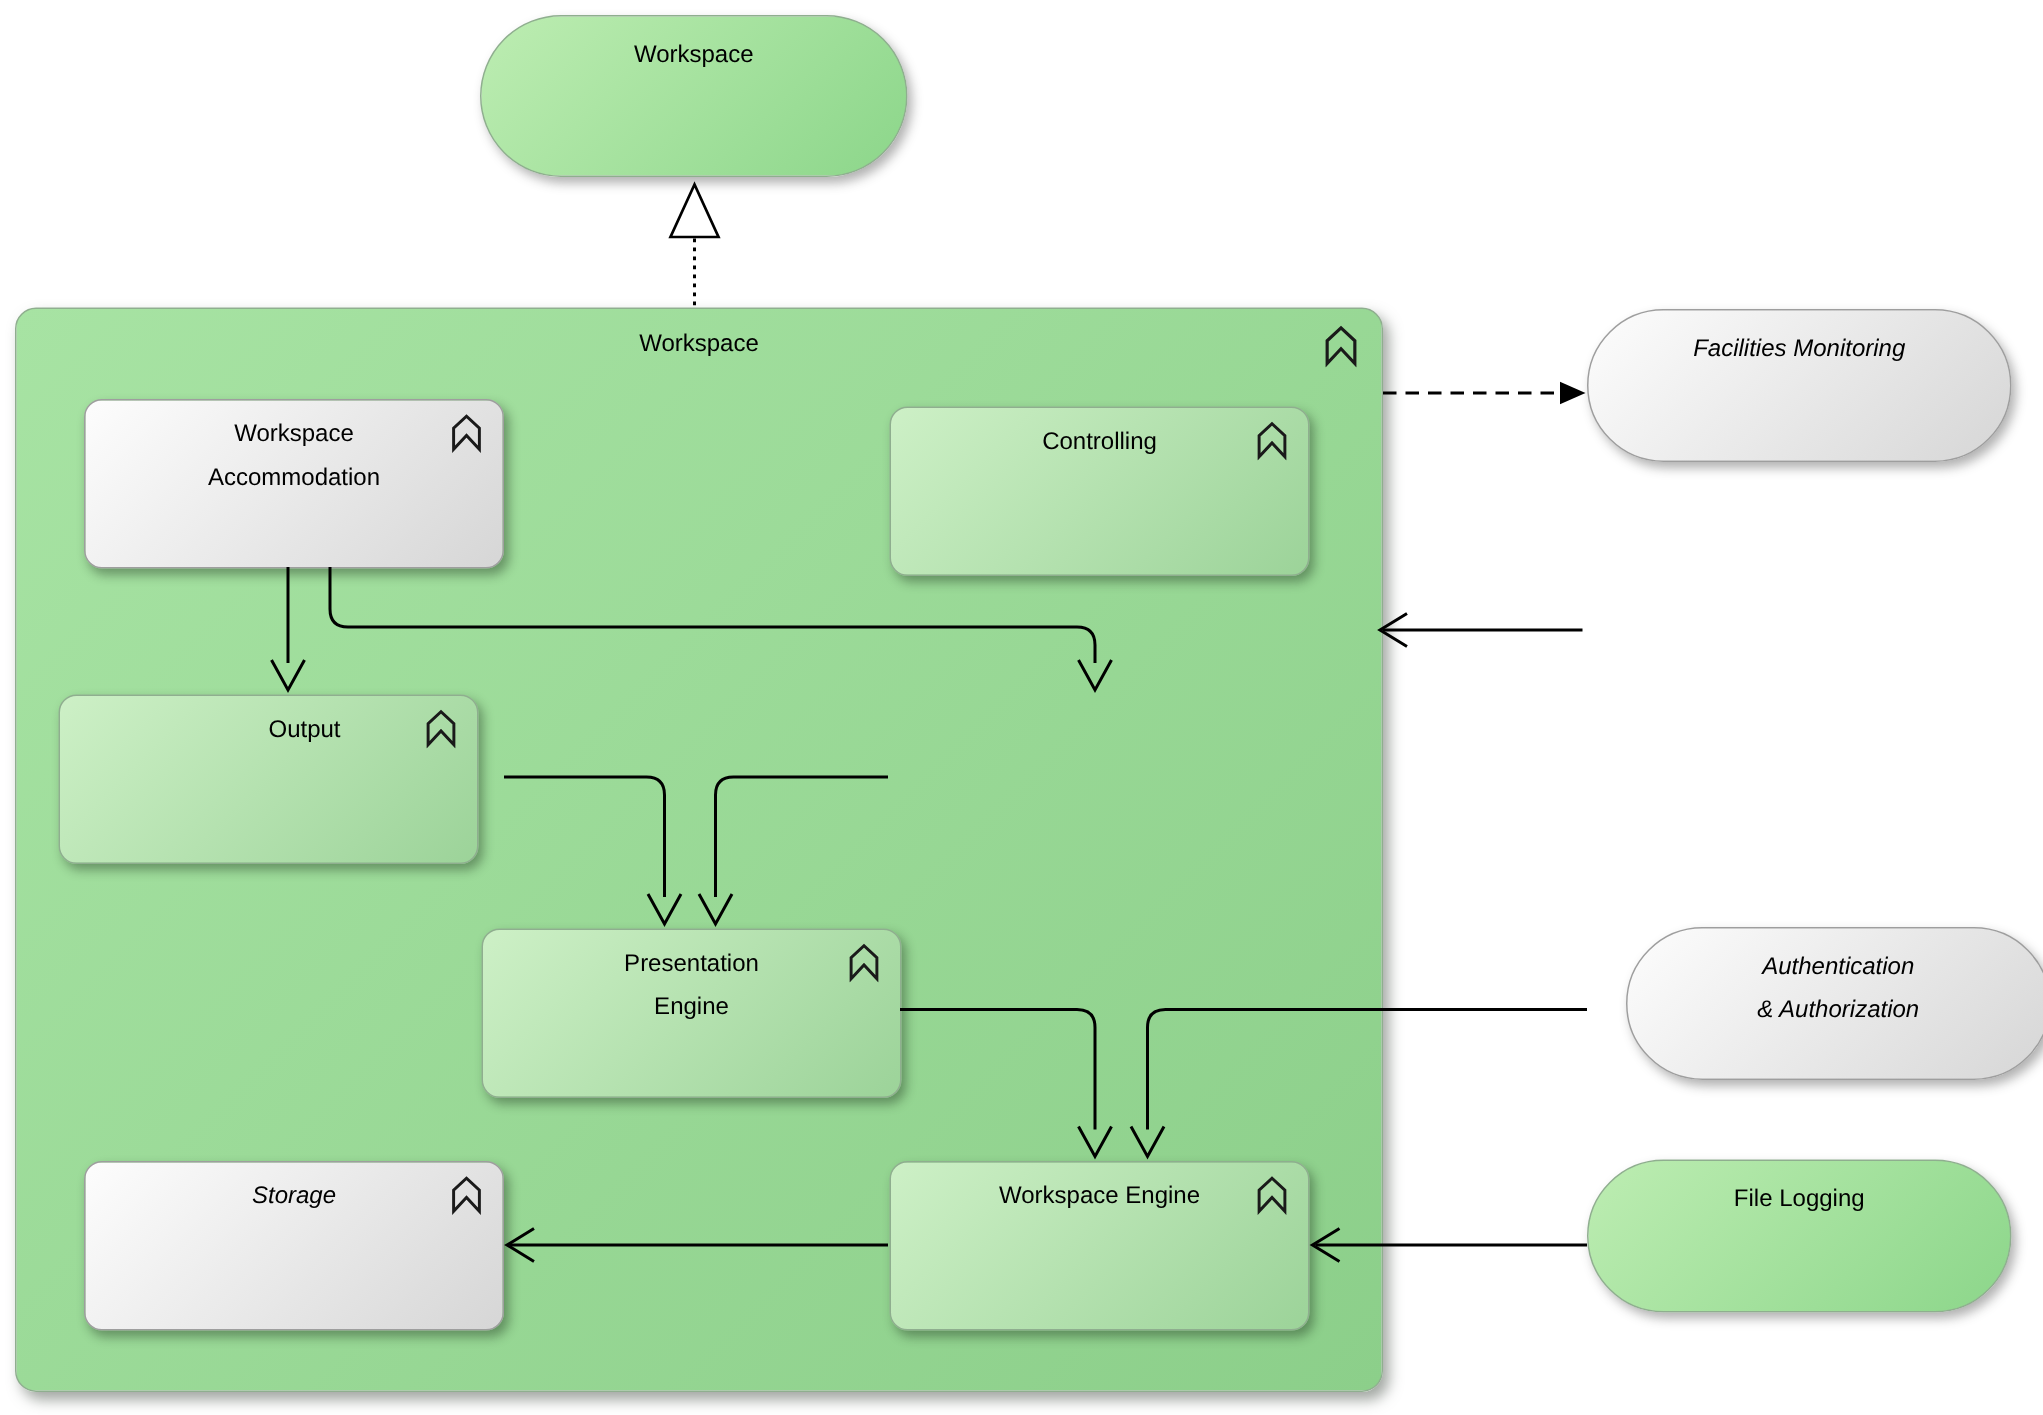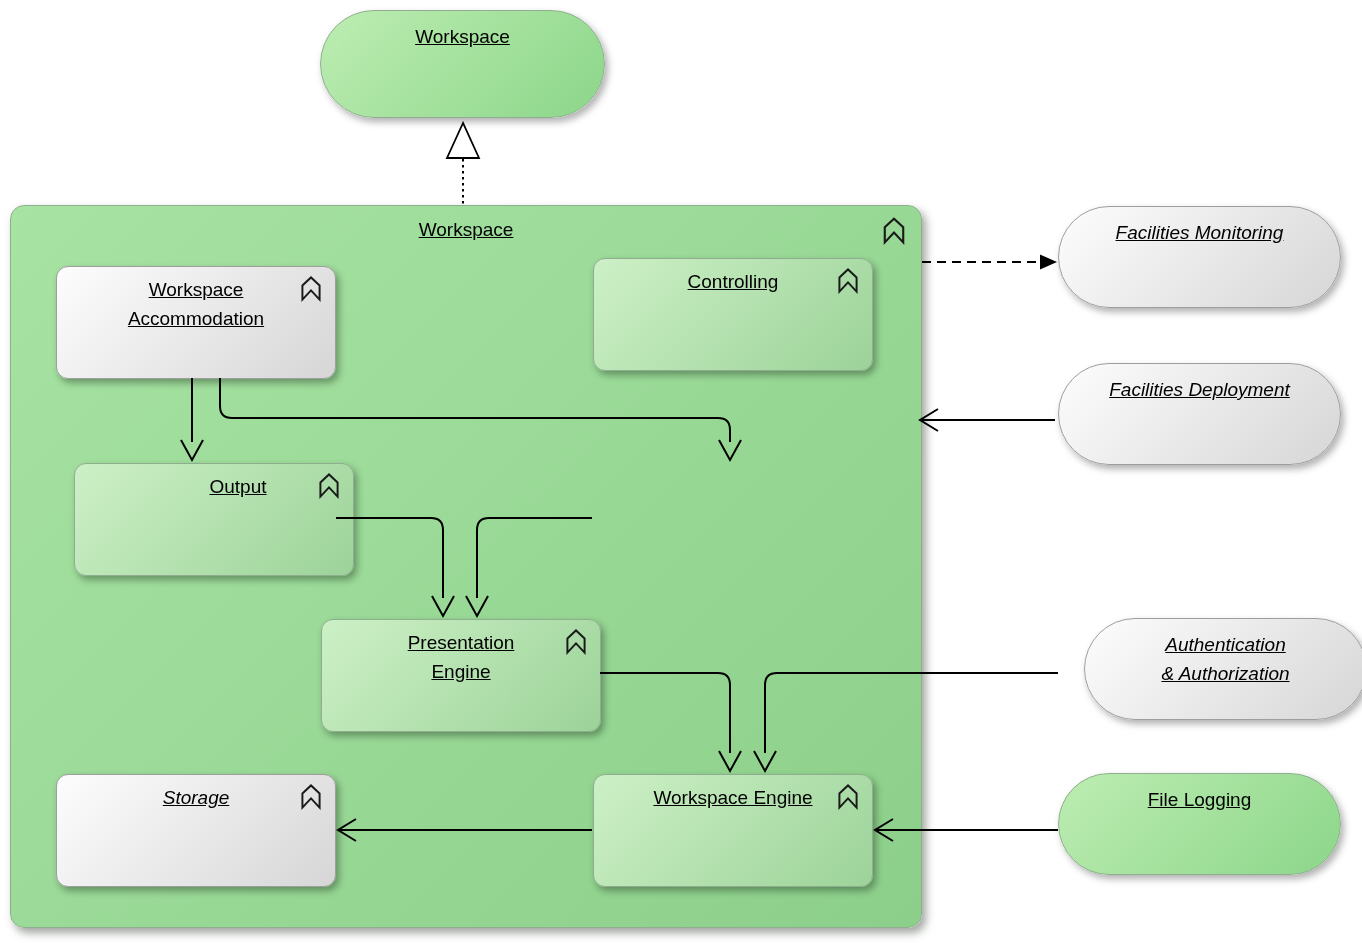--- a/index.html
+++ b/index.html
@@ -4,21 +4,21 @@
 <style>
   html,body{margin:0;padding:0;background:#ffffff;}
   .stage{
     position:relative;width:1362px;height:943px;background:#ffffff;overflow:hidden;
     font-family:"Liberation Sans", sans-serif;color:#000;
   }
   
   .node{position:absolute;box-sizing:border-box;}
   .label{
     position:relative;z-index:2;padding-top:8px;text-align:center;
-    font-size:19px;line-height:29px;white-space:pre-line;color:#000;text-decoration:underline;
+    font-size:16px;line-height:29px;white-space:pre-line;color:#000;
   }
   .italic .label{font-style:italic;}
   
   .box{
     width:280px;height:113px;border-radius:12px;
     box-shadow:3px 4px 7px rgba(20,40,20,0.40);
   }
   .box.green{
     background:linear-gradient(135deg,var(--box-green-light),var(--box-green-dark));
     border:1px solid var(--border-green);
@@ -77,28 +77,28 @@
       </svg>
 
     <div class="node box gray" style="left:45px;top:60px;">
       <div class="label">Workspace
 Accommodation</div>
       <svg class="chev" viewBox="0 0 18 22">
           <path d="M2 20 L2 8.5 L9 2 L16 8.5 L16 20 L9 12.5 Z"></path>
         </svg>
     </div>
 
-    <div class="node box green" style="left:582px;top:52px;">
+    <div class="node box green" style="left:582px;top:65px;">
       <div class="label">Controlling</div>
       <svg class="chev" viewBox="0 0 18 22">
           <path d="M2 20 L2 8.5 L9 2 L16 8.5 L16 20 L9 12.5 Z"></path>
         </svg>
     </div>
 
-    <div class="node box green" style="left:63px;top:257px;padding-left:48px;">
+    <div class="node box green" style="left:28px;top:257px;padding-left:48px;">
       <div class="label">Output</div>
       <svg class="chev" viewBox="0 0 18 22">
           <path d="M2 20 L2 8.5 L9 2 L16 8.5 L16 20 L9 12.5 Z"></path>
         </svg>
     </div>
 
 
     <div class="node box green" style="left:310px;top:413px;">
       <div class="label">Presentation
 Engine</div>
@@ -119,23 +119,20 @@
       <svg class="chev" viewBox="0 0 18 22">
           <path d="M2 20 L2 8.5 L9 2 L16 8.5 L16 20 L9 12.5 Z"></path>
         </svg>
     </div>
   </div>
 
   <div class="node capsule gray italic" style="left:1058px;top:206px;">
     <div class="label">Facilities Monitoring</div>
   </div>
 
-  <div class="node capsule gray italic" style="left:1058px;top:363px;">
-    <div class="label">Facilities Deployment</div>
-  </div>
 
   <div class="node capsule gray italic" style="left:1084px;top:618px;">
     <div class="label">Authentication
 &amp; Authorization</div>
   </div>
 
   <div class="node capsule green" style="left:1058px;top:773px;">
     <div class="label">File Logging</div>
   </div>
 

